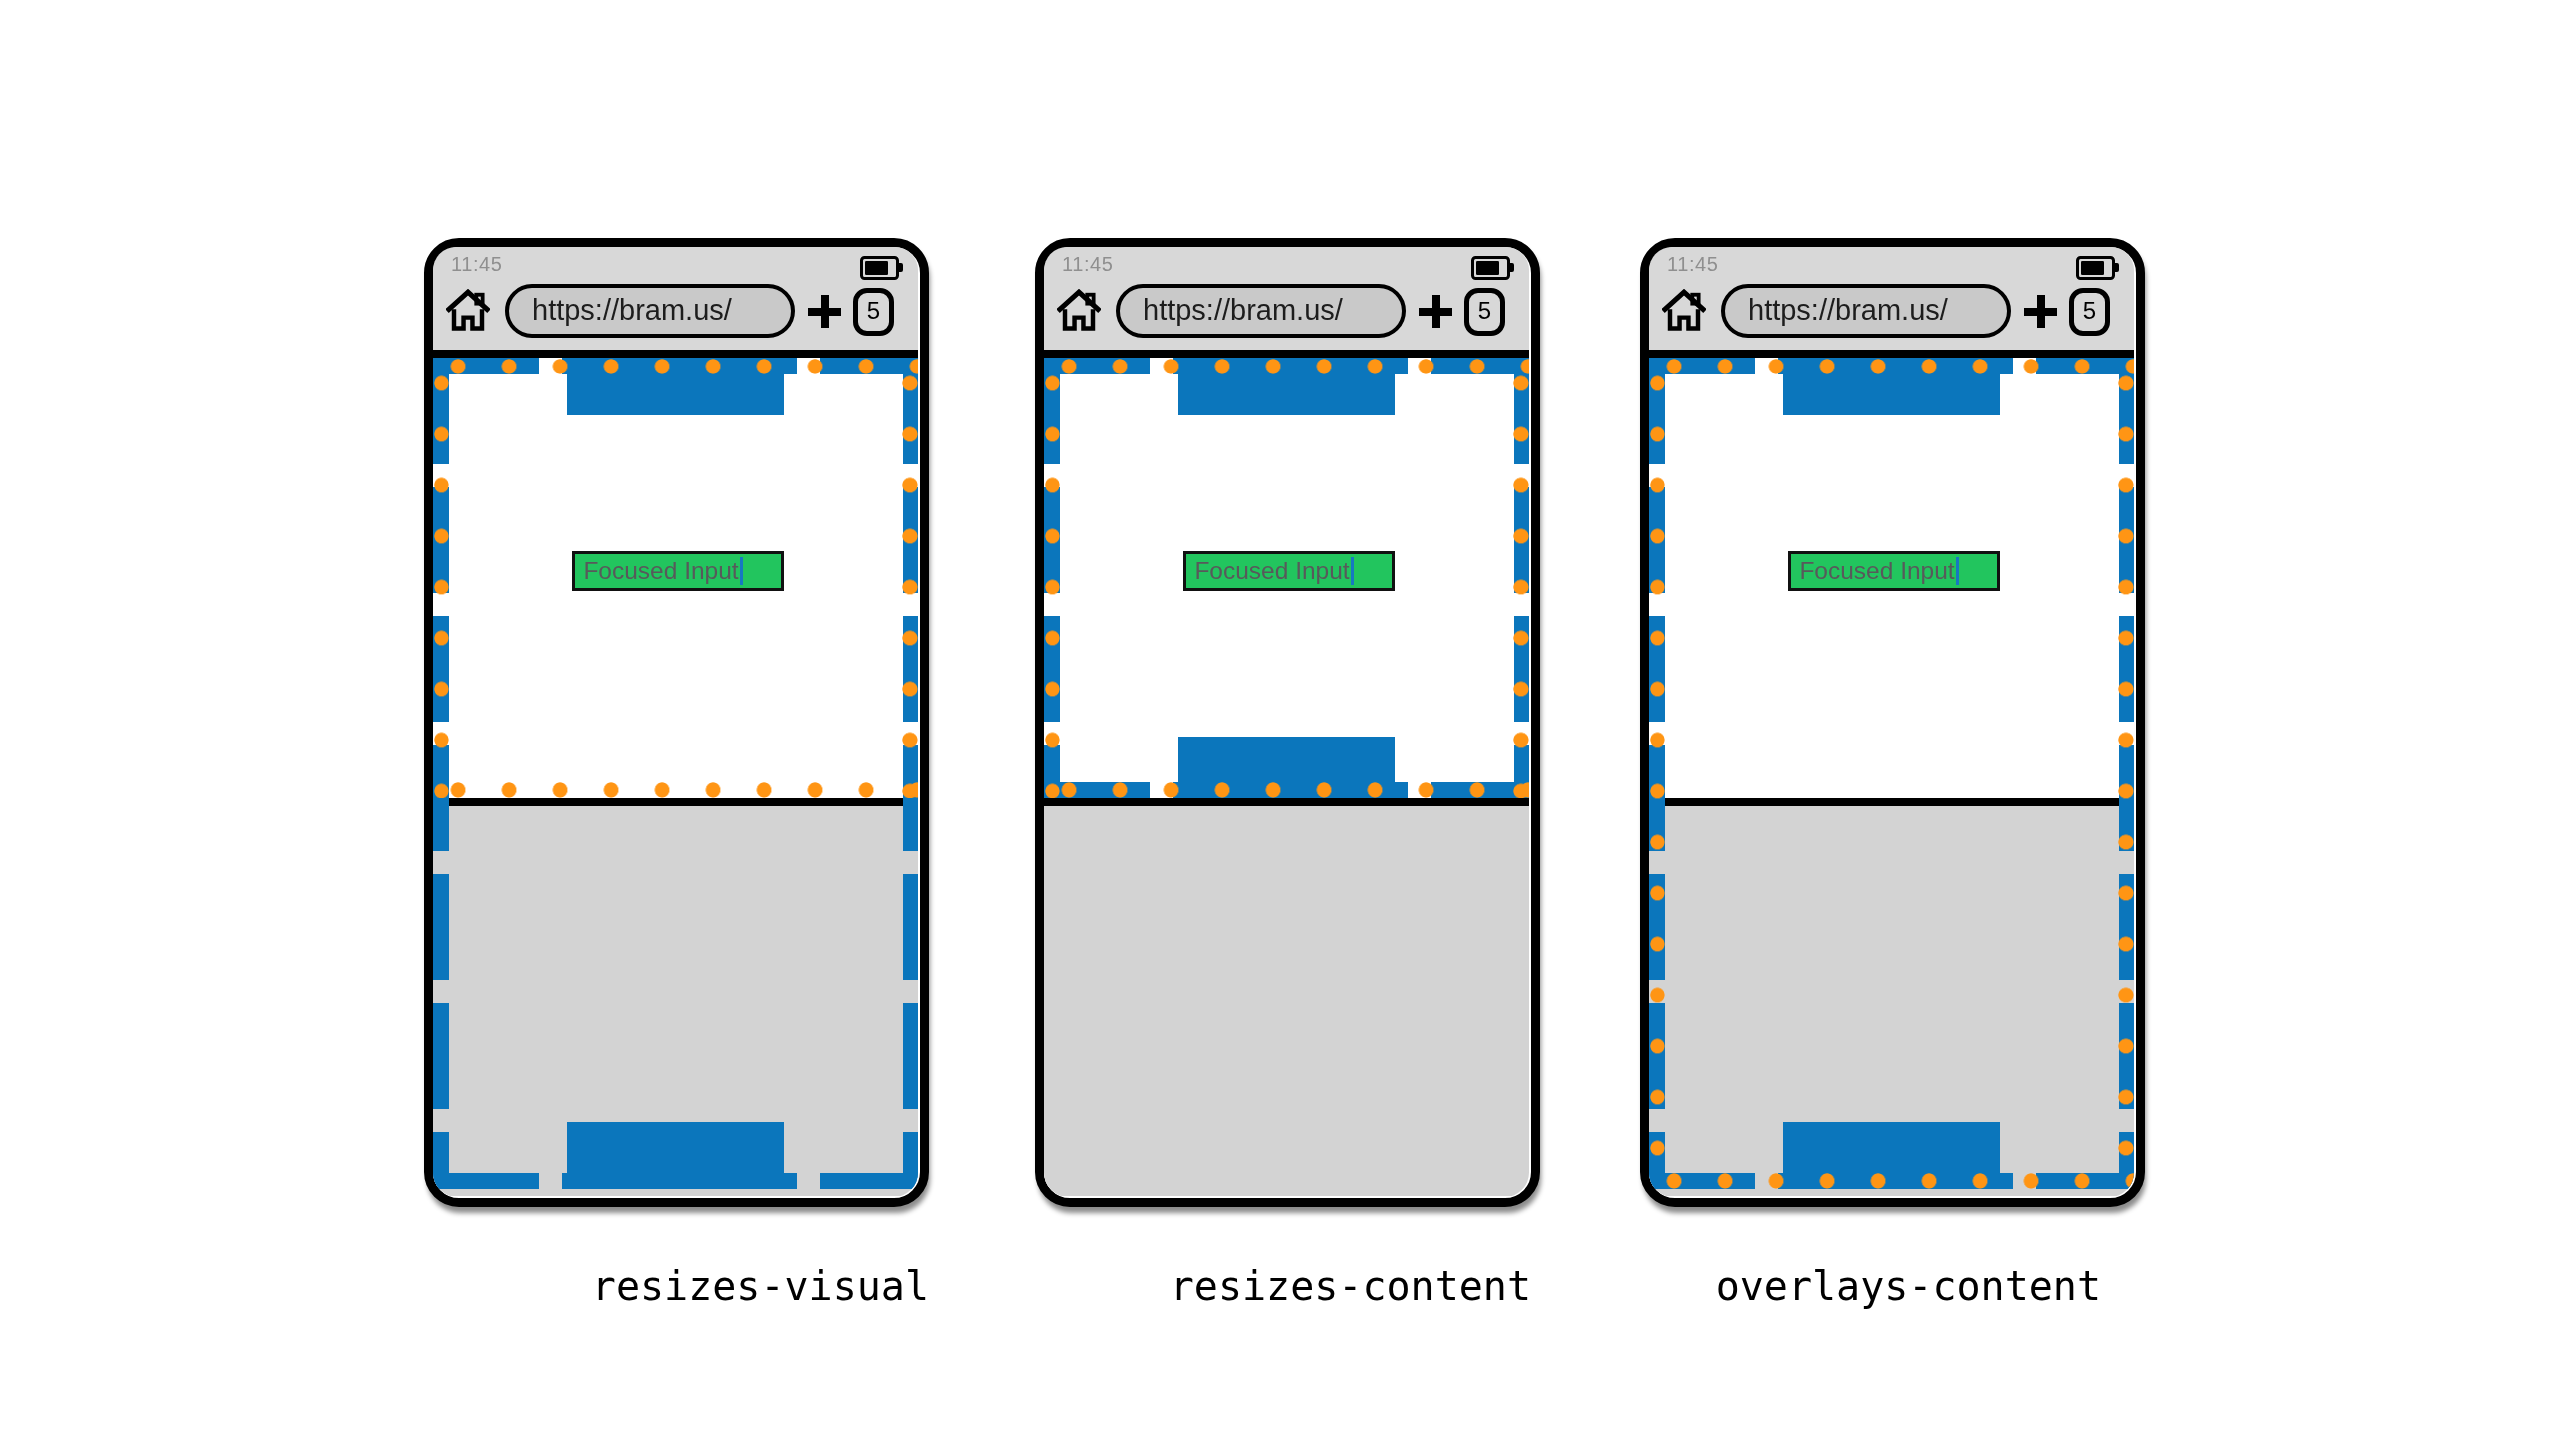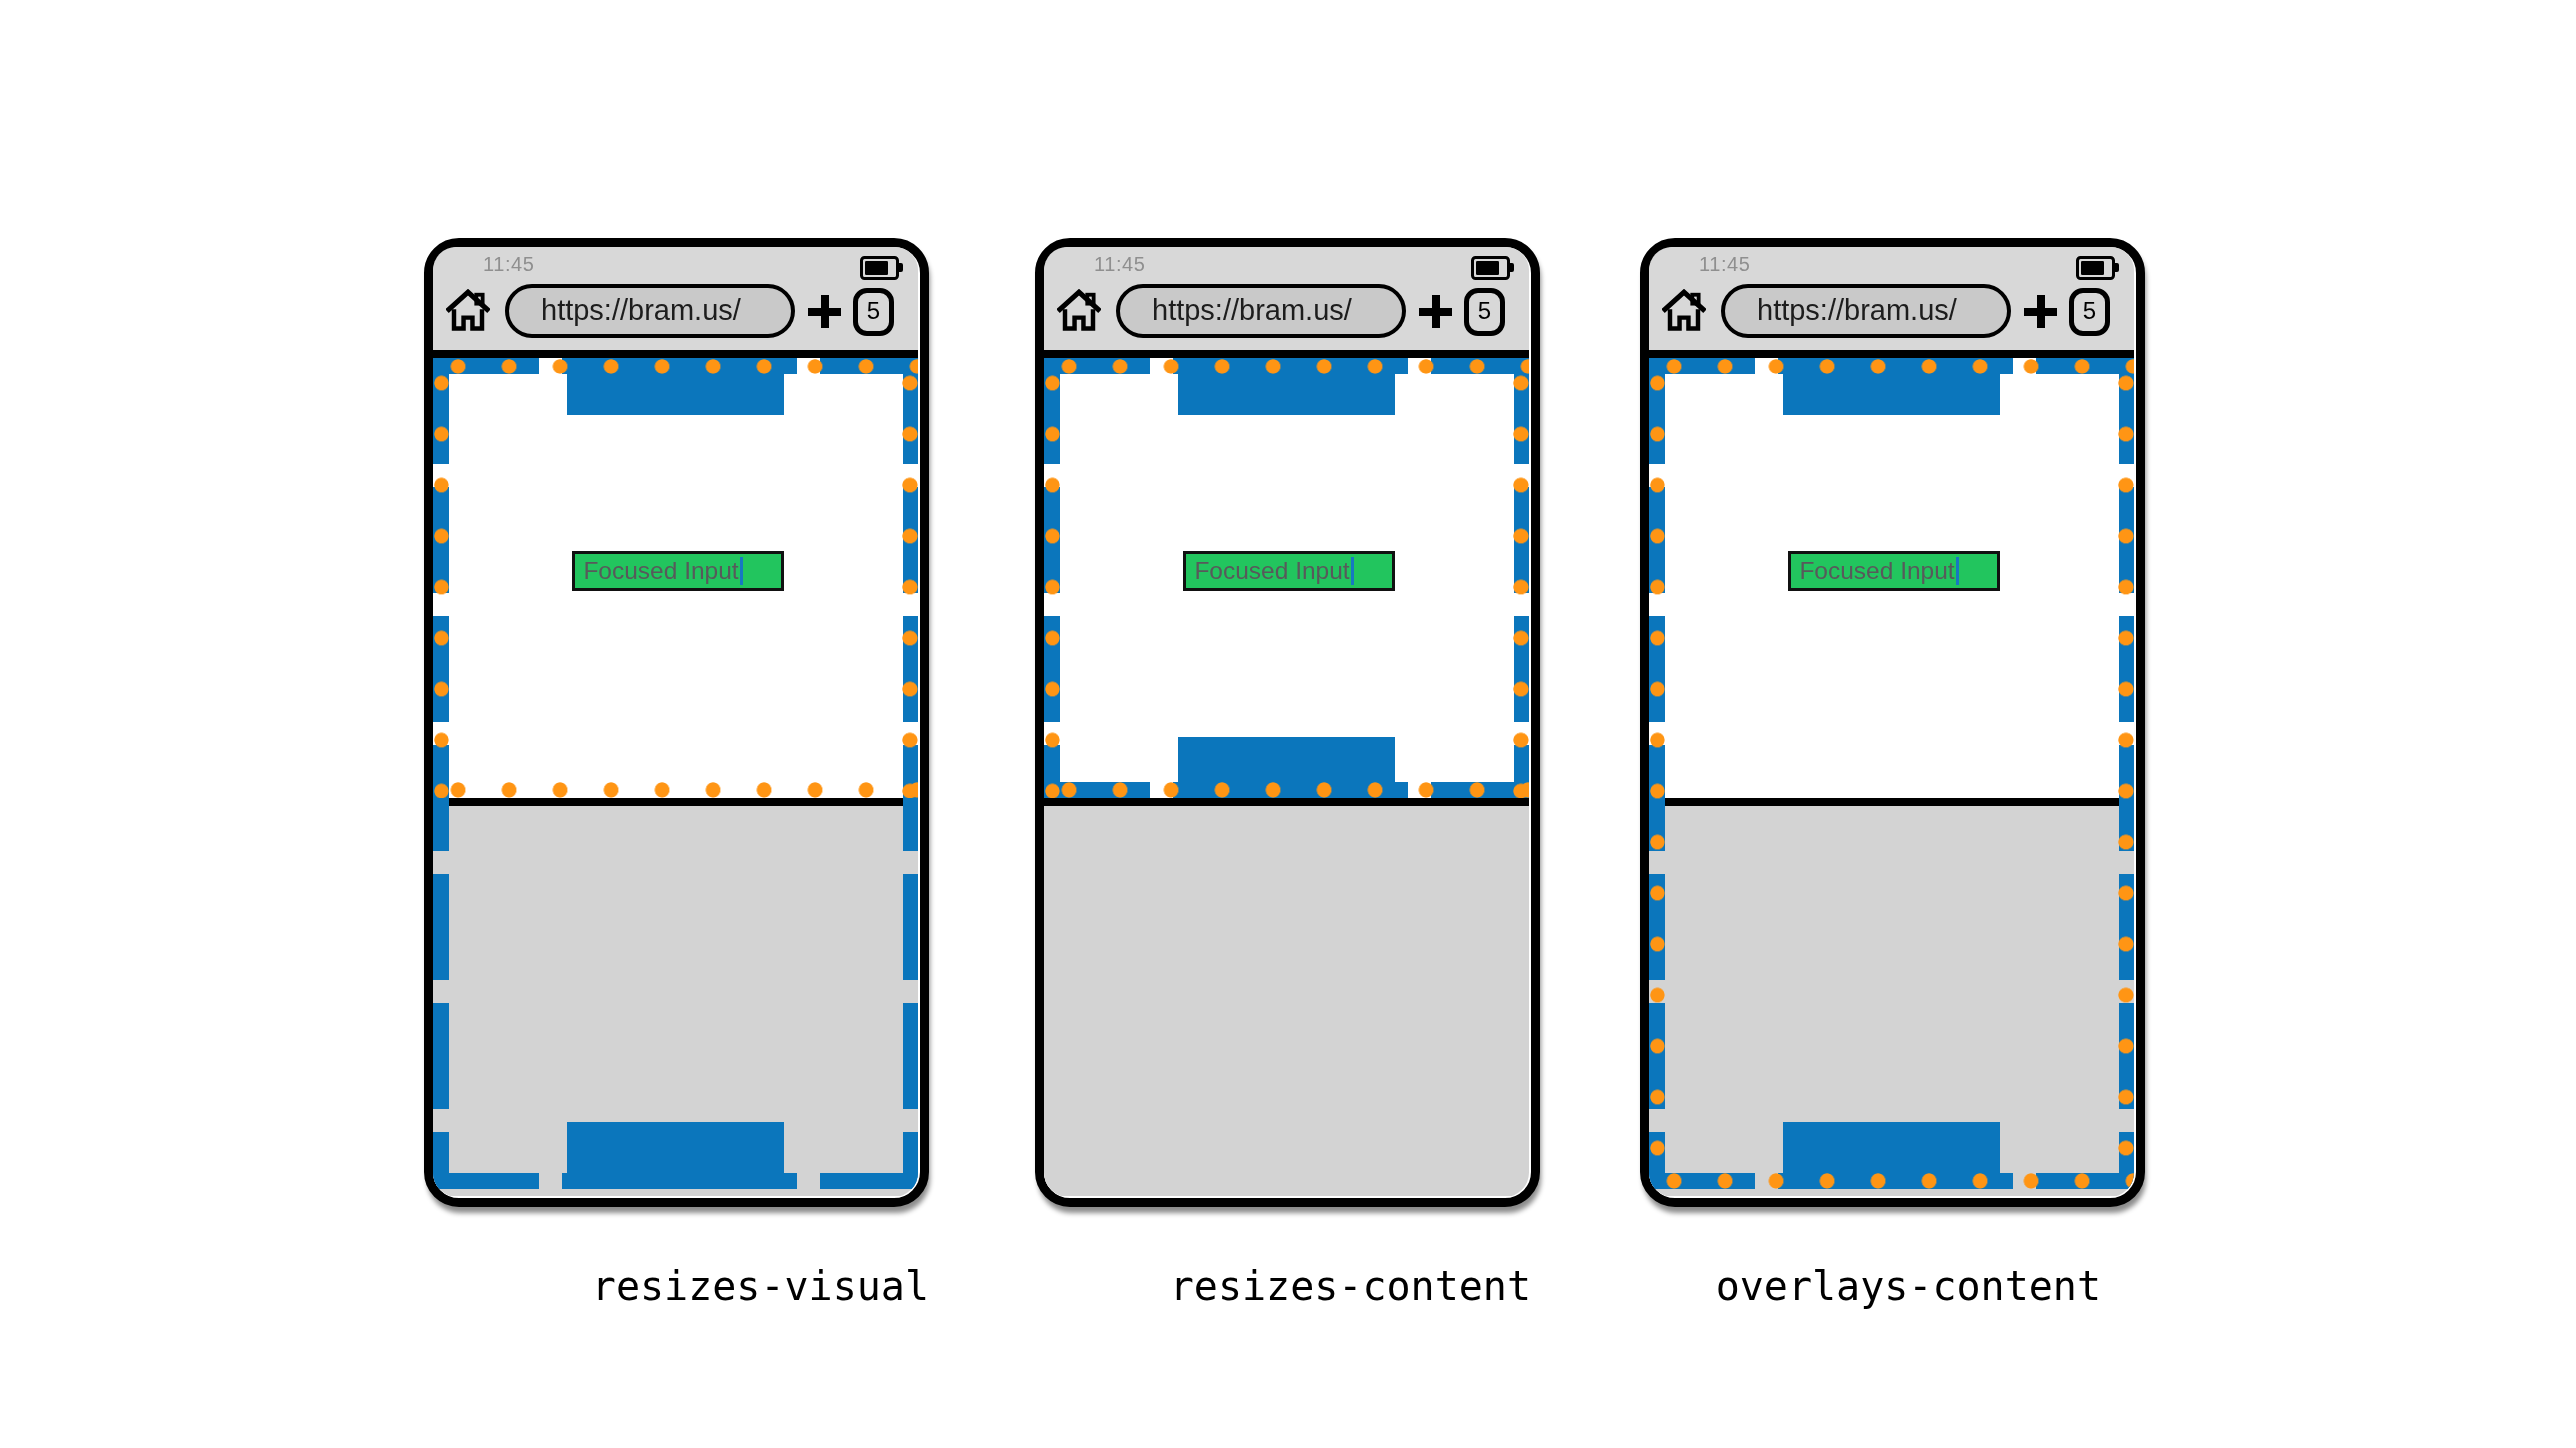--- a/index.html
+++ b/index.html
@@ -16,42 +16,41 @@
   .phone-1{left:424px}.phone-2{left:1035px}.phone-3{left:1640px}
 
   
   .chrome{
     position:absolute;left:0;top:0;width:485px;height:103px;
     background:#d8d8d8;border-radius:23px 23px 0 0;
   }
   .status-time{
     position:absolute;left:18px;top:6.4px;font-size:20px;color:#8f8f8f;
     letter-spacing:0.6px;
-    margin-left:32px;
   }
   .battery{
     position:absolute;right:19.3px;top:9px;width:33px;height:18px;
     border:3.2px solid #000;border-radius:4.5px;background:#d8d8d8;
   }
   .battery-fill{
     position:absolute;left:1.9px;top:1.9px;bottom:1.9px;width:23px;
     background:#000;border-radius:1.3px;
   }
   .battery-nub{
     position:absolute;right:-7.7px;top:3.9px;width:4.5px;height:9px;
     background:#000;border-radius:0 1.9px 1.9px 0;
   }
   .home-btn{position:absolute;left:13px;top:42px;width:44px;height:42px;}
   .urlbar{
     position:absolute;left:72px;top:37px;width:290px;height:54px;
     box-sizing:border-box;border:4.5px solid #000;border-radius:28px;
     background:#c9c9c9;
   }
   .url-text{
-    position:absolute;left:32px;top:0;line-height:45px;font-size:29px;
+    position:absolute;left:23px;top:0;line-height:45px;font-size:29px;
     color:#1d1d1d;white-space:nowrap;
   }
   .newtab-btn{position:absolute;left:375px;top:48px;width:33px;height:33px;}
   .newtab-btn .bar-h{position:absolute;left:0;top:13px;width:33px;height:8.4px;background:#000;}
   .newtab-btn .bar-v{position:absolute;left:13px;top:0;width:8.4px;height:33px;background:#000;}
   .tabs-btn{
     position:absolute;left:420px;top:41px;width:41px;height:48px;
     box-sizing:border-box;border:5.8px solid #000;border-radius:14px;
     background:#d8d8d8;text-align:center;
   }

